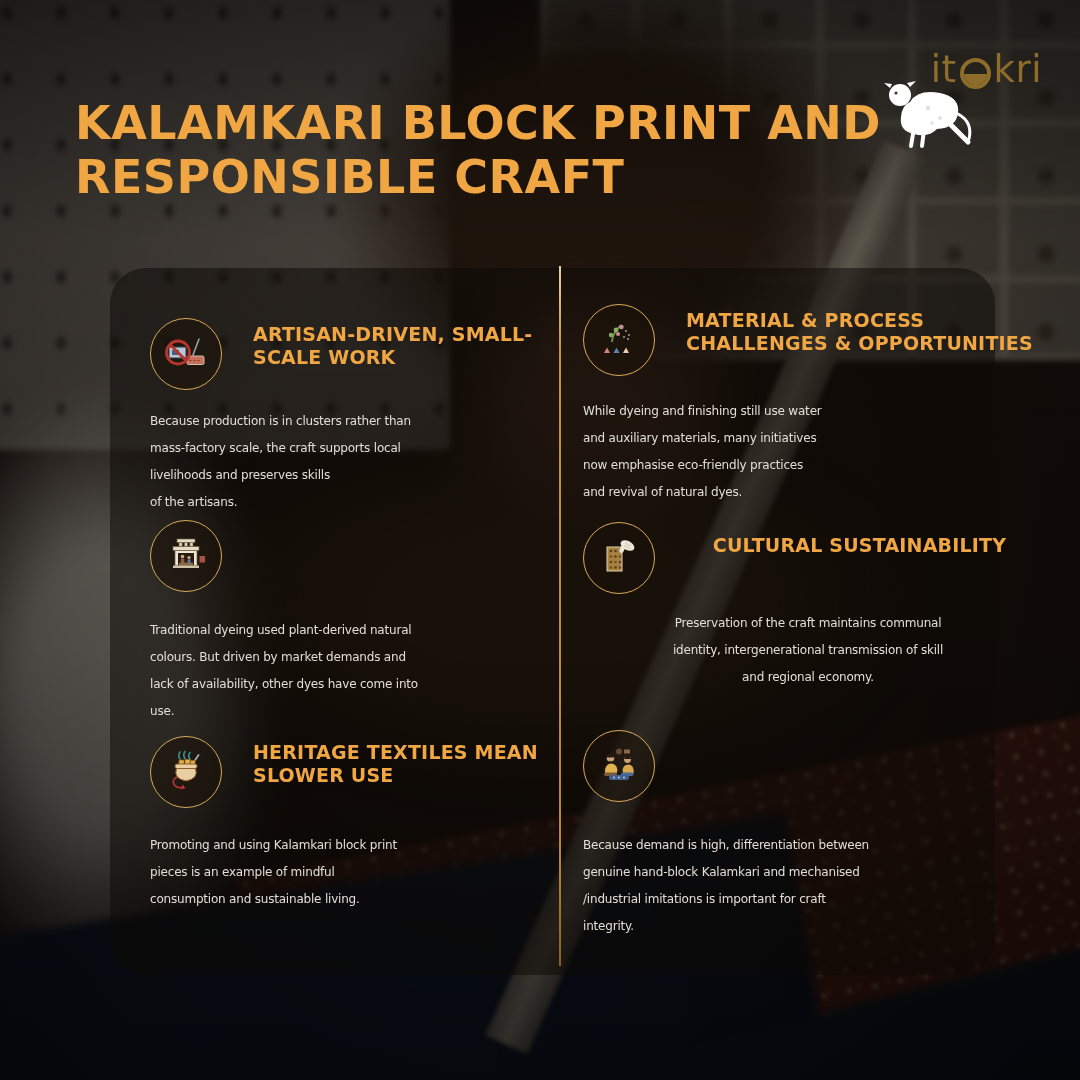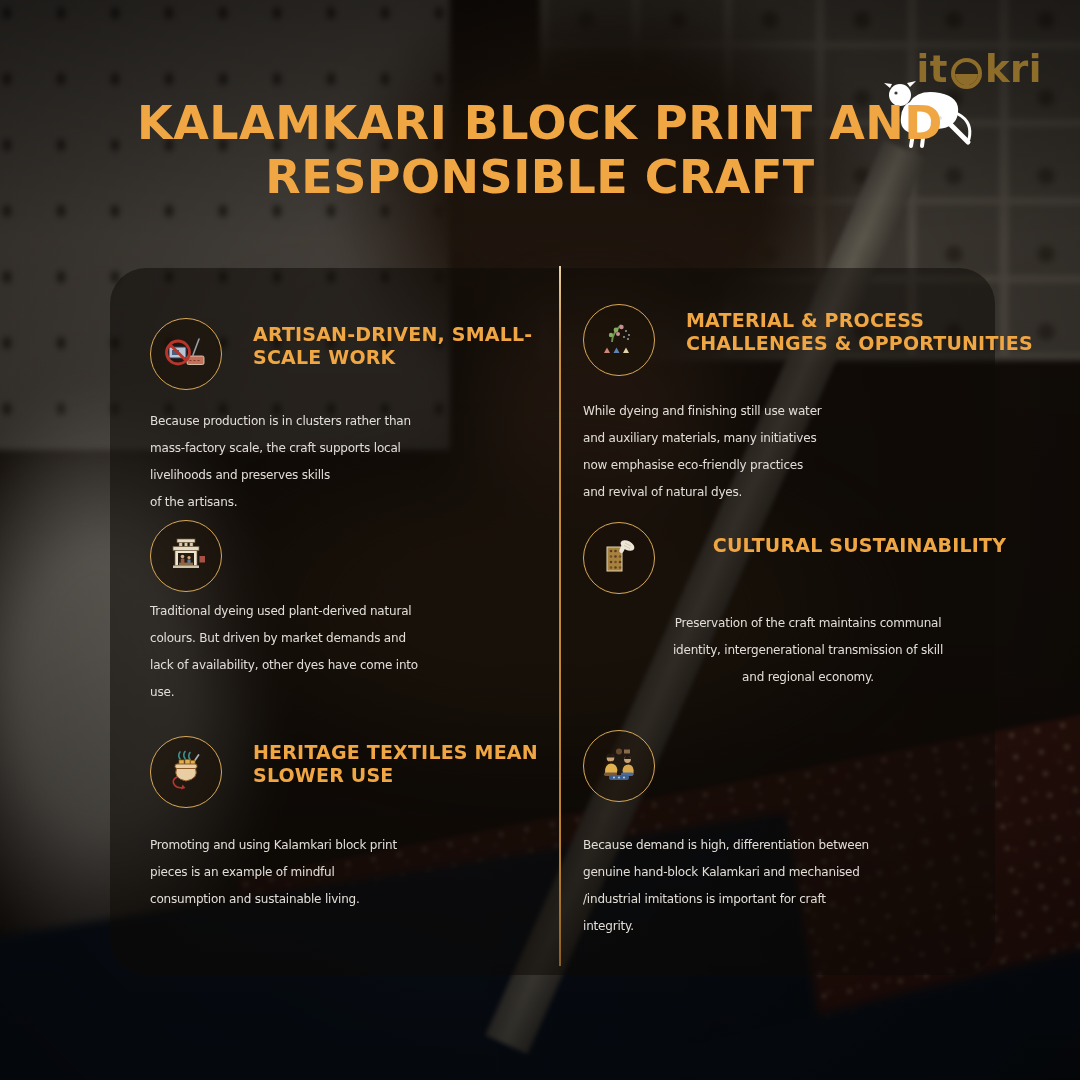--- a/index.html
+++ b/index.html
@@ -79,25 +79,25 @@
     position:absolute;left:110px;top:268px;width:885px;height:707px;
     border-radius:36px;background:rgba(14,9,6,.52);
   }
   .divider{
     position:absolute;left:559px;top:266px;width:2px;height:700px;
     background:linear-gradient(180deg,#ead0a0 0%,#c9913f 12%,#bc8332 85%,#8a5f25 100%);
   }
   
   .title{
     position:absolute;left:75px;top:96px;width:930px;margin:0;
-    text-align:center;color:#F0A643;font-size:46px;font-weight:bold;
+    color:#F0A643;font-size:46px;font-weight:bold;
     line-height:1.18;letter-spacing:.5px;white-space:pre-line;
   }
   .logo{position:absolute;right:38px;top:48px;display:flex;align-items:center;gap:1px;
-    color:#8E6D2B;font-size:37px;font-weight:bold;letter-spacing:.5px;}
+    color:#8E6D2B;font-size:37px;font-weight:normal;letter-spacing:.5px;}
   .logo .pot{
     display:inline-block;width:23px;height:23px;margin:8px 2px 0 2px;
     border:4px solid #8E6D2B;border-radius:50%;position:relative;overflow:hidden;background:transparent;
   }
   .logo .pot::after{
     content:"";position:absolute;left:-2px;right:-2px;bottom:-2px;height:13px;
     background:#8E6D2B;border-radius:0 0 12px 12px;
   }
   .cow{position:absolute;right:100px;top:78px;}
   
@@ -114,21 +114,21 @@
     margin:0;padding-top:5px;color:#F0A643;font-size:19px;font-weight:bold;
     line-height:1.22;letter-spacing:.2px;white-space:pre-line;flex:1;
   }
   .one-line h3{padding-top:12px;}
   .section p{
     margin:0;font-size:12px;line-height:27px;letter-spacing:-0.2px;
     white-space:pre-line;color:#E2DDD7;
   }
   .s1{top:318px;} .s1 p{margin-top:18px;}
   .s2{top:304px;} .s2 p{margin-top:22px;}
-  .s3{top:520px;} .s3 p{margin-top:6px;}
+  .s3{top:520px;} .s3 p{margin-top:25px;}
   .s4{top:522px;text-align:center;} .s4 p{margin-top:16px;}
   .s5{top:736px;} .s5 p{margin-top:24px;}
   .s6{top:730px;} .s6 p{margin-top:30px;}
 </style>
 </head>
 <body>
 
 <div class="poster">
 
   <div class="bg">

